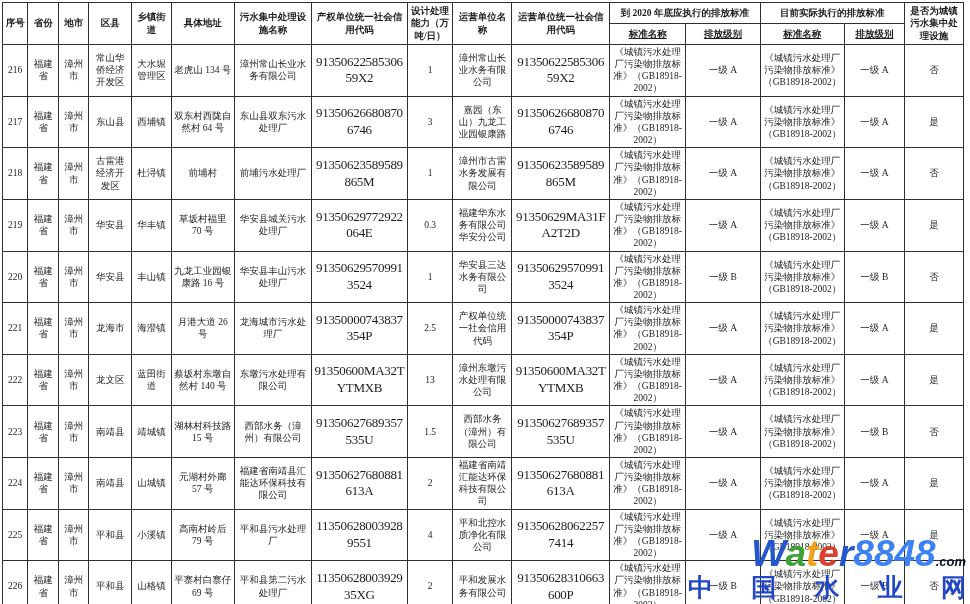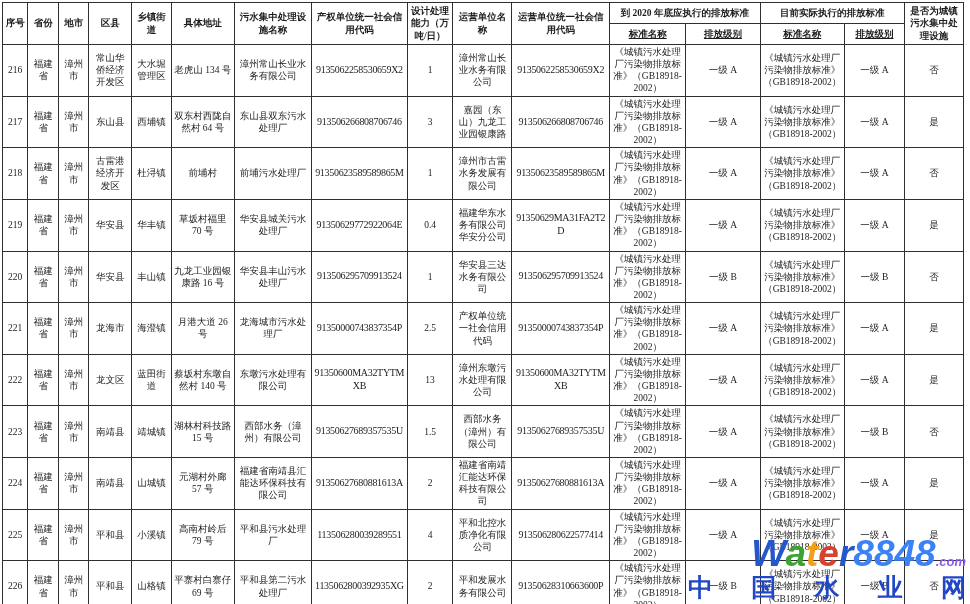--- a/index.html
+++ b/index.html
@@ -19,21 +19,21 @@
     text-align: center; vertical-align: middle;
     font-size: 9.5px; line-height: 1.28;
     padding: 1px 2px;
     word-break: break-word;
   }
   th { font-weight: bold; }
   thead tr.h1 th { height: 21px; }
   thead tr.h2 th { height: 21px; text-decoration: underline; }
   tbody tr { height: 37px; }
   td.code {
-    font-size: 10px; letter-spacing: -0.3px; word-break: break-all;
+    font-size: 13px; letter-spacing: -0.3px; word-break: break-all;
   }
   
   .watermark {
     position: absolute; right: 4px; bottom: 4px; width: 278px;
     text-align: right; pointer-events: none;
     font-family: "Liberation Sans", "DejaVu Sans", sans-serif;
     line-height: 1;
   }
   .wm-brand {
     font-size: 37px; font-weight: bold; font-style: italic;
@@ -149,21 +149,21 @@
         </tr>
         <tr>
           <td>219</td>
           <td>福建省</td>
           <td>漳州市</td>
           <td>华安县</td>
           <td>华丰镇</td>
           <td>草坂村福里 70 号</td>
           <td>华安县城关污水处理厂</td>
           <td class="code">91350629772922064E</td>
-          <td>0.4</td>
+          <td>0.3</td>
           <td>福建华东水务有限公司华安分公司</td>
           <td class="code">91350629MA31FA2T2D</td>
           <td>《城镇污水处理厂污染物排放标准》（GB18918-2002）</td>
           <td>一级 A</td>
           <td>《城镇污水处理厂污染物排放标准》（GB18918-2002）</td>
           <td>一级 A</td>
           <td>是</td>
         </tr>
         <tr>
           <td>220</td>
@@ -290,21 +290,21 @@
           <td>《城镇污水处理厂污染物排放标准》（GB18918-2002）</td>
           <td>一级 B</td>
           <td>否</td>
         </tr>
       </tbody>
   </table>
 </div>
 
 <div class="watermark">
   <div class="wm-brand">
-    <span><span style="color: rgb(36, 86, 204);">W</span><span style="color: rgb(61, 162, 52);">a</span><span style="color: rgb(240, 161, 27);">t</span><span style="color: rgb(216, 64, 47);">e</span><span style="color: rgb(36, 86, 204);">r</span><span style="color: #3b82f6;">8848</span></span><span class="wm-com" style="color: #8b5cf6;">.com</span>
+    <span><span style="color: rgb(36, 86, 204);">W</span><span style="color: rgb(61, 162, 52);">a</span><span style="color: rgb(240, 161, 27);">t</span><span style="color: rgb(216, 64, 47);">e</span><span style="color: rgb(36, 86, 204);">r</span><span style="color: #3b82f6;">8848</span></span><span class="wm-com" style="color: #0f172a;">.com</span>
   </div>
   <div class="wm-cn" style="color: rgb(33, 71, 197);">
       <span>中</span>
       <span>国</span>
       <span>水</span>
       <span>业</span>
       <span>网</span>
     </div>
 </div>
 

